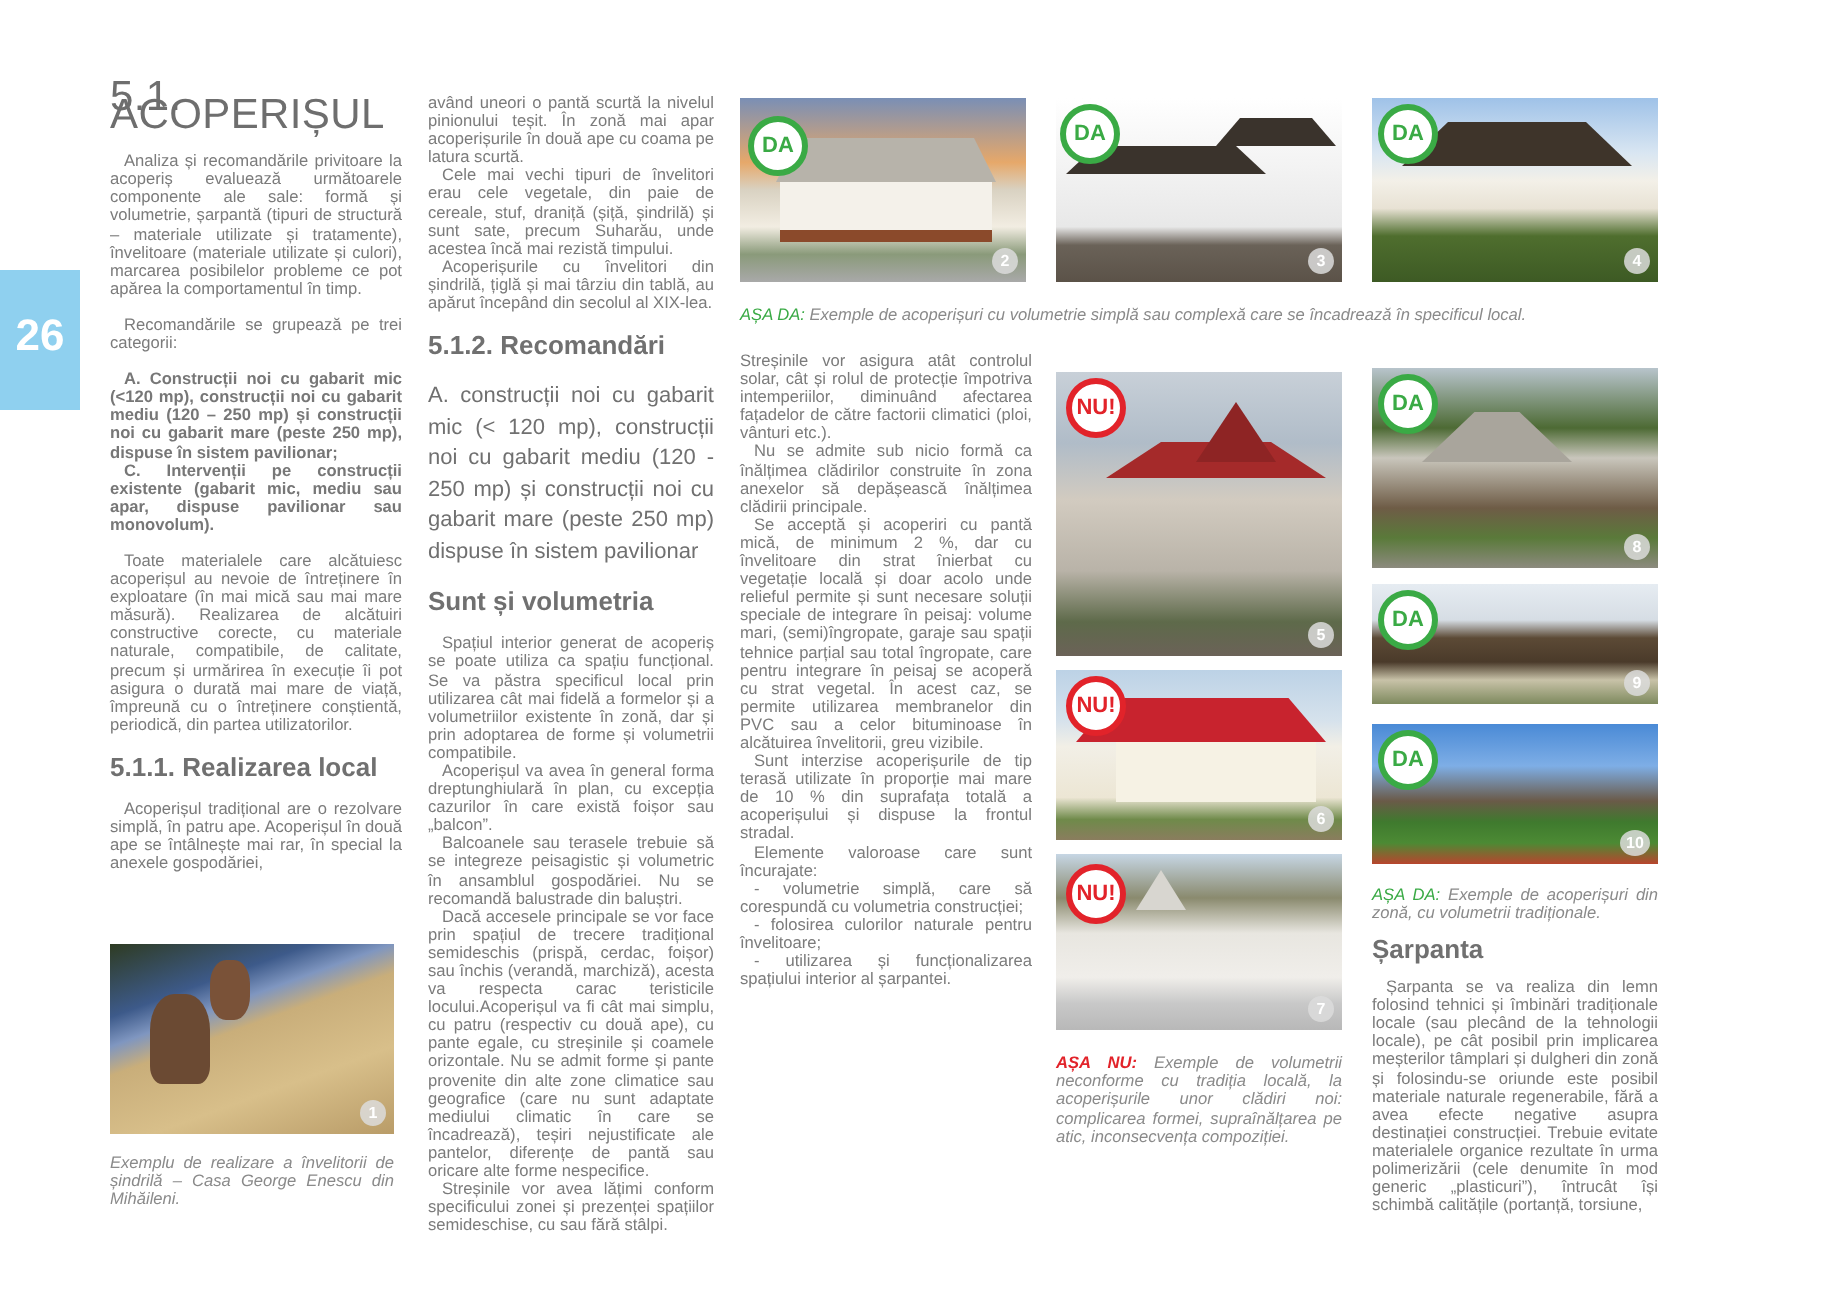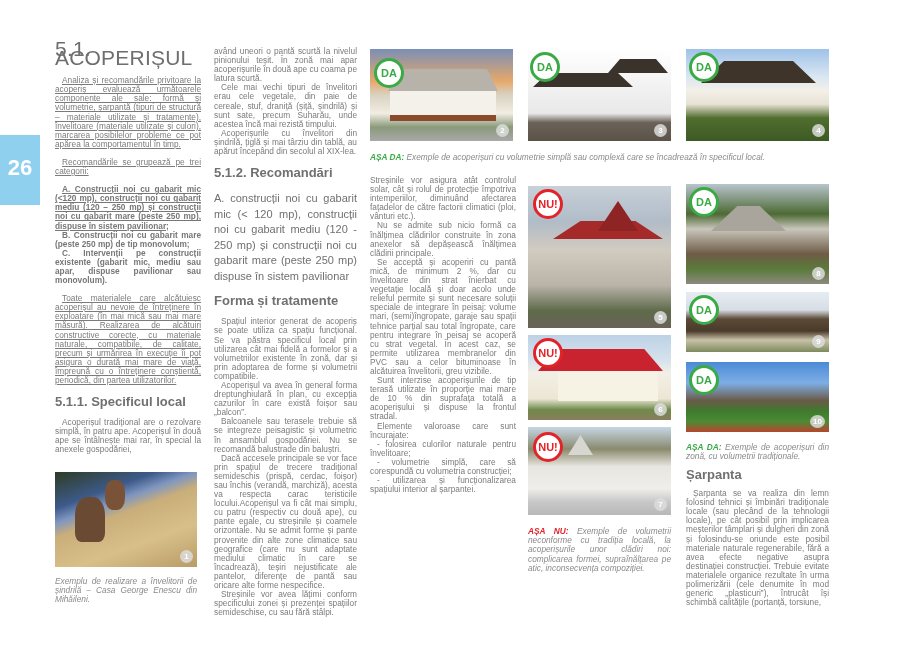--- a/index.html
+++ b/index.html
@@ -3,68 +3,67 @@
 <meta charset="utf-8">
 <style>
   html, body { margin:0; padding:0; }
   body { width:920px; height:655px; background:#ffffff; position:relative; overflow:hidden;
          font-family:"Liberation Sans", sans-serif; color:#7a7a7a; }
   .abs { position:absolute; }
   .pagetab { left:0; top:135px; width:40px; height:70px; background:#8fd0ef; }
   .pagenum { left:0; top:155px; width:40px; text-align:center; color:#fff; font-weight:bold; font-size:22px; font-family:"Liberation Sans", sans-serif; }
   .col { font-size:8.3px; line-height:9.1px; text-align:justify; color:#7b7b7b; }
   .col p { margin:0; text-indent:7px; }
-  .col p.gap { margin-top:9px;text-decoration:underline; }
+  .col p.gap { margin-top:9px; }
   .h1 { font-size:21px; font-weight:normal; color:#6e6e6e; letter-spacing:0.2px; }
   .h2 { font-size:14px; font-weight:bold; color:#707070; margin:12px 0 12px 0; }
   .h2big { font-size:11px; line-height:15.5px; font-weight:normal; color:#707070; margin:14px 0 12px 0; }
   .bold { font-weight:bold; color:#777; }
   .photo { position:absolute; overflow:hidden; background:#ccc; }
   .badge { position:absolute; width:30px; height:30px; border-radius:50%; background:#fff; box-sizing:border-box;
            font-weight:bold; font-size:11px; display:flex; align-items:center; justify-content:center; font-family:"Liberation Sans", sans-serif; }
   .badge.da { border:3px solid #3aaa45; color:#3aaa45; }
   .badge.nu { border:3px solid #e2232a; color:#e2232a; }
   .num { position:absolute; right:4px; bottom:4px; width:13px; height:13px; border-radius:50%; background:rgba(220,220,220,0.85);
          color:#fff; font-size:8px; font-weight:bold; display:flex; align-items:center; justify-content:center; }
   .caption { font-size:8.3px; line-height:9.2px; font-style:italic; color:#8a8a8a; text-align:justify; }
-  .cap-green { color:#3aaa45; font-weight:bold; font-style:italic; }
+  .cap-green { color:#3aaa45; font-weight:normal; font-style:italic; }
   .cap-red { color:#e2232a; font-weight:bold; font-style:italic; }
 </style>
 </head>
 <body>
 
 <div class="abs pagetab"></div>
 <div class="abs pagenum">26</div>
 
 <div class="abs col" style="left:55px; top:44px; width:146px;">
   <div class="h1">5.1. ACOPERIȘUL</div>
   <p class="gap" style="margin-top:14px;">Analiza și recomandările privitoare la acoperiș evaluează următoarele componente ale sale: formă și volumetrie, șarpantă (tipuri de structură – materiale utilizate și tratamente), învelitoare (materiale utilizate și culori), marcarea posibilelor probleme ce pot apărea la comportamentul în timp.</p>
   <p class="gap">Recomandările se grupează pe trei categorii:</p>
   <p class="gap bold">A. Construcții noi cu gabarit mic (&lt;120 mp), construcții noi cu gabarit mediu (120 – 250 mp) și construcții noi cu gabarit mare (peste 250 mp), dispuse în sistem pavilionar;</p>
-  <p class="bold">B. Construcții noi cu gabarit mare (peste 250 mp) de tip monovolum;</p>
   <p class="bold">C. Intervenții pe construcții existente (gabarit mic, mediu sau apar, dispuse pavilionar sau monovolum).</p>
   <p class="gap">Toate materialele care alcătuiesc acoperișul au nevoie de întreținere în exploatare (în mai mică sau mai mare măsură). Realizarea de alcătuiri constructive corecte, cu materiale naturale, compatibile, de calitate, precum și urmărirea în execuție îi pot asigura o durată mai mare de viață, împreună cu o întreținere conștientă, periodică, din partea utilizatorilor.</p>
-  <div class="h2" style="font-size:13px;">5.1.1. Specificul local</div>
+  <div class="h2" style="font-size:13px;">5.1.1. Realizarea local</div>
   <p>Acoperișul tradițional are o rezolvare simplă, în patru ape. Acoperișul în două ape se întâlnește mai rar, în special la anexele gospodăriei,</p>
 </div>
 
 <div class="photo" style="left:55px; top:472px; width:142px; height:95px; background:linear-gradient(160deg,#2e3b22 0%,#3d5a8a 25%,#7f96c0 35%,#c9ae7a 45%,#d8bf8a 70%,#b99c68 100%);">
   <div class="abs" style="left:20px; top:25px; width:30px; height:45px; background:#6b4a33; border-radius:40% 40% 20% 20%;"></div>
   <div class="abs" style="left:50px; top:8px; width:20px; height:30px; background:#7a5238; border-radius:40%;"></div>
   <div class="num">1</div>
 </div>
 <div class="abs caption" style="left:55px; top:577px; width:142px;">Exemplu de realizare a învelitorii de șindrilă – Casa George Enescu din Mihăileni.</div>
 
 <div class="abs col" style="left:214px; top:47px; width:143px;">
   <p style="text-indent:0">având uneori o pantă scurtă la nivelul pinionului teșit. În zonă mai apar acoperișurile în două ape cu coama pe latura scurtă.</p>
   <p>Cele mai vechi tipuri de învelitori erau cele vegetale, din paie de cereale, stuf, draniță (șiță, șindrilă) și sunt sate, precum Suharău, unde acestea încă mai rezistă timpului.</p>
   <p>Acoperișurile cu învelitori din șindrilă, țiglă și mai târziu din tablă, au apărut începând din secolul al XIX-lea.</p>
   <div class="h2" style="font-size:13px;">5.1.2. Recomandări</div>
   <div class="h2big">A. construcții noi cu gabarit mic (&lt; 120 mp), construcții noi cu gabarit mediu (120 - 250 mp) și construcții noi cu gabarit mare (peste 250 mp) dispuse în sistem pavilionar</div>
-  <div class="h2" style="font-size:13px; margin-top:6px;">Forma și tratamente</div>
+  <div class="h2" style="font-size:13px; margin-top:6px;">Sunt și volumetria</div>
   <p>Spațiul interior generat de acoperiș se poate utiliza ca spațiu funcțional. Se va păstra specificul local prin utilizarea cât mai fidelă a formelor și a volumetriilor existente în zonă, dar și prin adoptarea de forme și volumetrii compatibile.</p>
   <p>Acoperișul va avea în general forma dreptunghiulară în plan, cu excepția cazurilor în care există foișor sau „balcon”.</p>
   <p>Balcoanele sau terasele trebuie să se integreze peisagistic și volumetric în ansamblul gospodăriei. Nu se recomandă balustrade din baluștri.</p>
   <p>Dacă accesele principale se vor face prin spațiul de trecere tradițional semideschis (prispă, cerdac, foișor) sau închis (verandă, marchiză), acesta va respecta carac teristicile locului.Acoperișul va fi cât mai simplu, cu patru (respectiv cu două ape), cu pante egale, cu streșinile și coamele orizontale. Nu se admit forme și pante provenite din alte zone climatice sau geografice (care nu sunt adaptate mediului climatic în care se încadrează), teșiri nejustificate ale pantelor, diferențe de pantă sau oricare alte forme nespecifice.</p>
   <p>Streșinile vor avea lățimi conform specificului zonei și prezenței spațiilor semideschise, cu sau fără stâlpi.</p>
 </div>
 
 <div class="photo" style="left:370px; top:49px; width:143px; height:92px; background:linear-gradient(180deg,#7a8fb5 0%,#e6a86a 35%,#d9d2c2 50%,#f2ede2 70%,#8a9a7a 85%,#a9a9a9 100%);">
   <div class="abs" style="left:18px; top:20px; width:110px; height:22px; background:#b7b3aa; clip-path:polygon(10% 0,90% 0,100% 100%,0 100%);"></div>
   <div class="abs" style="left:20px; top:42px; width:106px; height:24px; background:#f4f1ea; border-bottom:6px solid #8b4a2b;"></div>
@@ -86,22 +85,22 @@
   <span class="cap-green">AȘA DA:</span>
   <span>Exemple de acoperișuri cu volumetrie simplă sau complexă care se încadrează în specificul local.</span>
 </div>
 
 <div class="abs col" style="left:370px; top:176px; width:146px;">
   <p style="text-indent:0">Streșinile vor asigura atât controlul solar, cât și rolul de protecție împotriva intemperiilor, diminuând afectarea fațadelor de către factorii climatici (ploi, vânturi etc.).</p>
   <p>Nu se admite sub nicio formă ca înălțimea clădirilor construite în zona anexelor să depășească înălțimea clădirii principale.</p>
   <p>Se acceptă și acoperiri cu pantă mică, de minimum 2 %, dar cu învelitoare din strat înierbat cu vegetație locală și doar acolo unde relieful permite și sunt necesare soluții speciale de integrare în peisaj: volume mari, (semi)îngropate, garaje sau spații tehnice parțial sau total îngropate, care pentru integrare în peisaj se acoperă cu strat vegetal. În acest caz, se permite utilizarea membranelor din PVC sau a celor bituminoase în alcătuirea învelitorii, greu vizibile.</p>
   <p>Sunt interzise acoperișurile de tip terasă utilizate în proporție mai mare de 10 % din suprafața totală a acoperișului și dispuse la frontul stradal.</p>
   <p>Elemente valoroase care sunt încurajate:</p>
+  <p>- volumetrie simplă, care să corespundă cu volumetria construcției;</p>
   <p>- folosirea culorilor naturale pentru învelitoare;</p>
-  <p>- volumetrie simplă, care să corespundă cu volumetria construcției;</p>
   <p>- utilizarea și funcționalizarea spațiului interior al șarpantei.</p>
 </div>
 
 <div class="photo" style="left:528px; top:186px; width:143px; height:142px; background:linear-gradient(180deg,#c8d0d8 0%,#b0bcc8 25%,#d2cbc0 45%,#b9b3a8 70%,#5e6a4a 88%,#6b6258 100%);">
   <div class="abs" style="left:25px; top:35px; width:110px; height:18px; background:#a52a2a; clip-path:polygon(25% 0,75% 0,100% 100%,0 100%);"></div>
   <div class="abs" style="left:70px; top:15px; width:40px; height:30px; background:#8e2424; clip-path:polygon(50% 0,100% 100%,0 100%);"></div>
   <div class="badge nu" style="left:5px; top:3px;">NU!</div>
   <div class="num">5</div>
 </div>
 <div class="photo" style="left:528px; top:335px; width:143px; height:85px; background:linear-gradient(180deg,#bcd2e6 0%,#d6e2ec 30%,#f2efe6 45%,#ece6d4 75%,#6f8a4a 88%,#8a7d5e 100%);">

